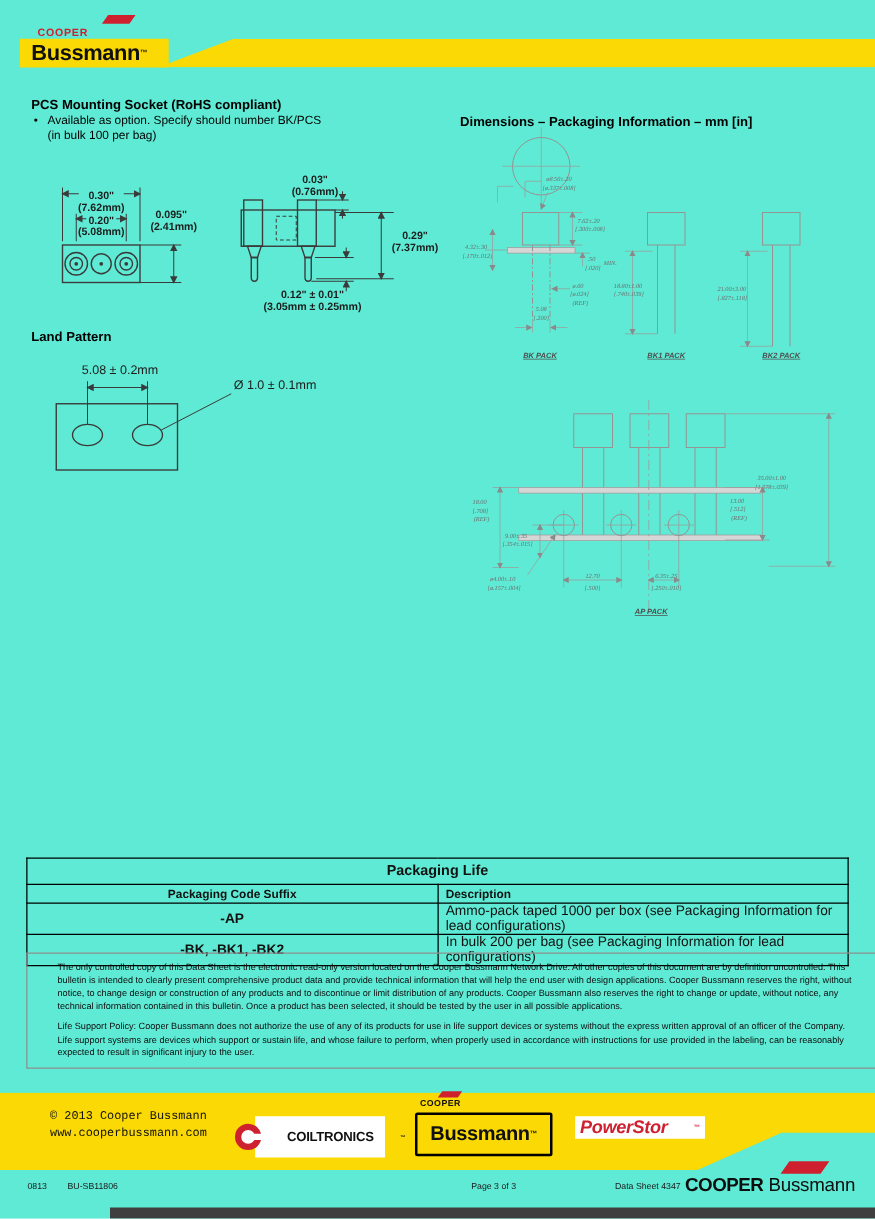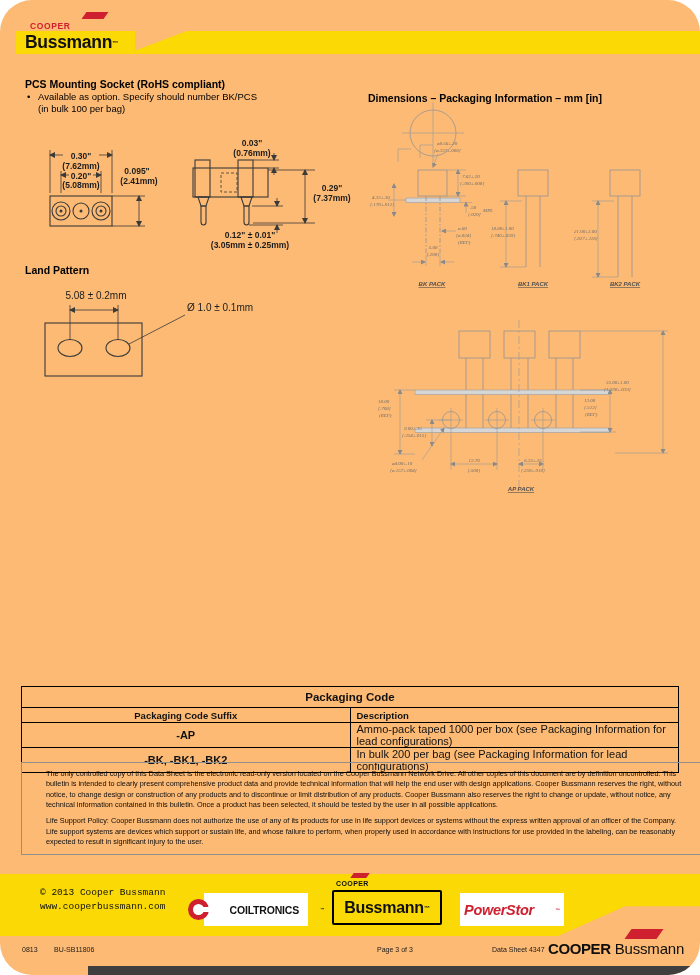--- a/index.html
+++ b/index.html
@@ -1,17 +1,17 @@
 <!DOCTYPE html>
 <html><head>
 <meta charset="utf-8">
 <style>
   html,body{margin:0;padding:0;background:#fff;}
-  .page{position:relative;width:700px;height:975px;background:#fdba74;overflow:hidden;
-        font-family:"Liberation Sans",sans-serif;color:#111;border-radius:32px;}
+  .page{position:relative;width:700px;height:975px;background:#5eead4;overflow:hidden;
+        font-family:"Liberation Sans",sans-serif;color:#111;}
   .abs{position:absolute;}
   
   .cooper-word{font-size:8.5px;font-weight:800;color:#cf2030;letter-spacing:.6px;}
   .swoosh{background:#cf2030;transform:skewX(-35deg);}
   .logobox{background:#fad905;display:flex;align-items:center;padding-left:9px;}
   .logobox .bn{font-size:17.5px;font-weight:800;color:#101010;letter-spacing:-0.3px;}
   sup.tm{font-size:6px;font-weight:700;vertical-align:super;}
   .band{background:#fad905;clip-path:polygon(0% 100%,10.6% 0%,100% 0%,100% 100%);}
   
   .h1{font-size:10.5px;font-weight:700;color:#000;}
@@ -287,21 +287,21 @@
       <text class="d3" x="214" y="304">13.00</text>
       <text class="d3" x="214" y="311">[.512]</text>
       <text class="d3" x="215" y="318">(REF)</text>
       <text class="plbl" x="151" y="393" text-anchor="middle">AP PACK</text>
     </g>
   </svg>
 
   <table class="pkg abs" style="left:21px;top:686px;">
     <tbody>
         <tr>
-      <td colspan="2" class="t-title">Packaging Code</td>
+      <td colspan="2" class="t-title">Packaging Life</td>
     </tr>
     <tr>
       <td class="t-h c w1">Packaging Code Suffix</td>
       <td class="t-h">Description</td>
     </tr>
     <tr>
       <td class="t-c c b w1">-AP</td>
       <td class="t-c">Ammo-pack taped 1000 per box (see Packaging Information for lead configurations)</td>
     </tr>
     <tr>
@@ -329,21 +329,21 @@
       <sup class="tm" style="font-size:4.5px;">™</sup>
   </div>
 
   <div class="abs cooper-sm" style="left:336px;top:880px;">COOPER</div>
   <div class="abs swoosh" style="left:352px;top:873px;width:16px;height:5px;"></div>
   <div class="abs bsm-box" style="left:332px;top:890px;width:106px;height:31px;">
     <span class="bn">Bussmann</span>
       <sup class="tm">™</sup>
   </div>
 
-  <div class="abs logo-card" style="left:460px;top:893px;width:104px;height:33px;">
+  <div class="abs logo-card" style="left:460px;top:893px;width:104px;height:18px;">
     <span class="pwr">PowerStor</span>
       <sup class="tm" style="color:#cf2030;font-size:5px;">™</sup>
   </div>
 
   <div class="abs foot-sm" style="left:22px;top:946px;">0813</div>
   <div class="abs foot-sm" style="left:54px;top:946px;">BU-SB11806</div>
   <div class="abs foot-sm" style="left:377px;top:946px;">Page 3 of 3</div>
   <div class="abs foot-sm" style="left:492px;top:946px;">Data Sheet 4347</div>
 
   <div class="abs swoosh" style="left:628px;top:929px;width:32px;height:10px;"></div>

